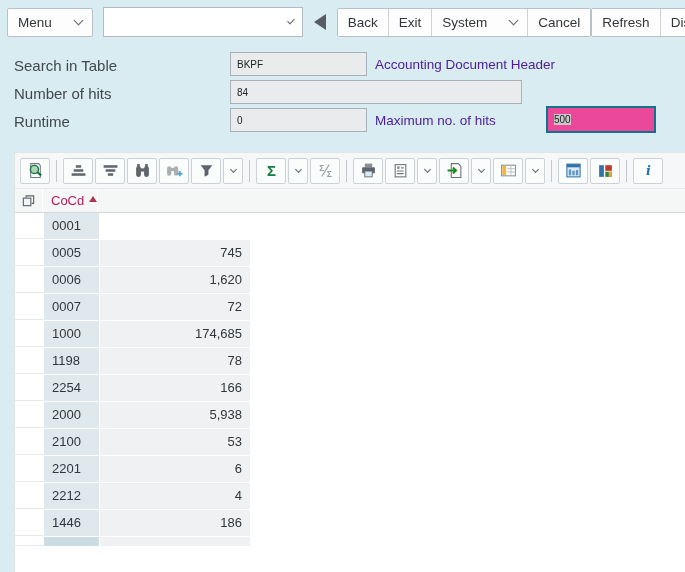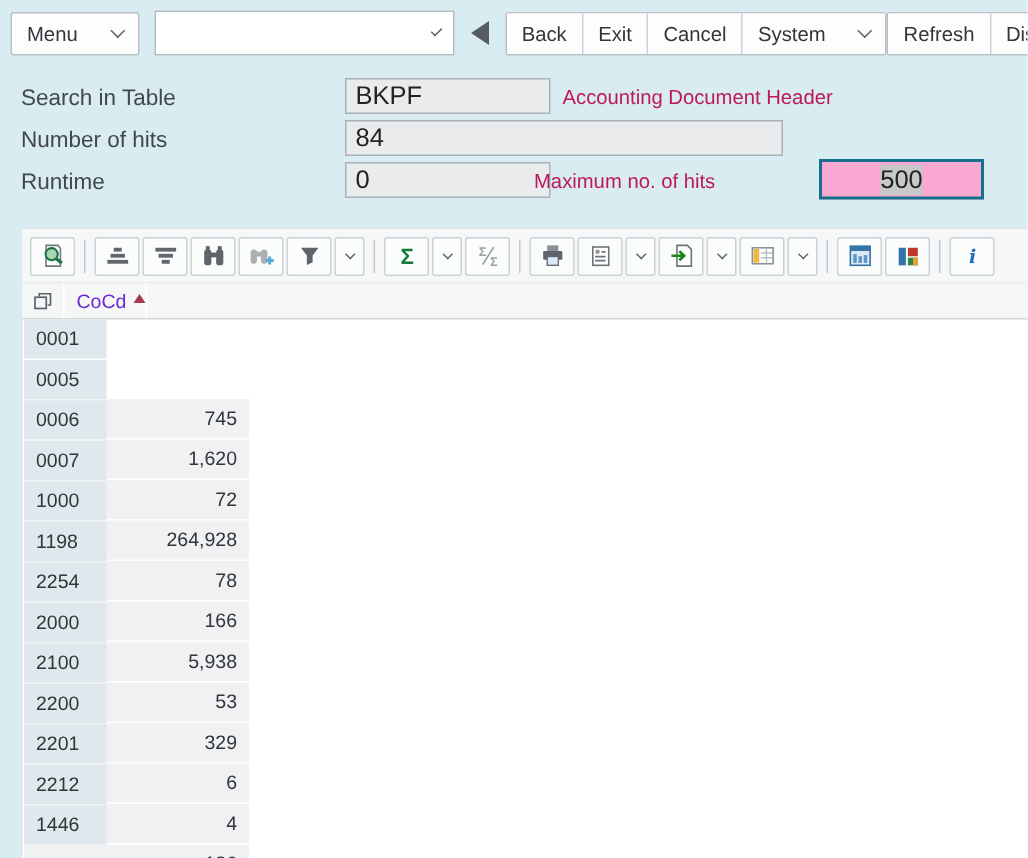--- a/index.html
+++ b/index.html
@@ -26,47 +26,47 @@
   .chev.sm { width: 5px; height: 5px; border-width: 1.3px; margin-top: -2px; }
   .combobox { margin-left: 10px; width: 200px; height: 30px; background: #fff;
     border: 1px solid #b2bac1; display: flex; align-items: center; padding: 0 9px; }
   .combobox input { flex: 1; border: none; outline: none; font: inherit; background: transparent; }
   .back-triangle { width: 0; height: 0; border-top: 8px solid transparent;
     border-bottom: 8px solid transparent; border-right: 12px solid #565c62;
     margin: 0 11px 0 11px; cursor: pointer; }
   .grp-right { margin-left: auto; margin-right: -2px; }
   
   .form-label { position: absolute; left: 14px; color: #41484e; font-size: 15px; }
-  .static-text { position: absolute; color: #be185d; font-size: 13.5px; }
+  .static-text { position: absolute; color: #4c1d95; font-size: 13.5px; }
   .field { position: absolute; height: 24px; background: #e9ebec; border: 1px solid #a9b1b8;
-    font-size: 17px; color: #222; padding: 0 6px; display: flex; align-items: center; }
-  .field.focused { background: #f9a8d4; border: 2px solid #15718b; justify-content: center; }
+    font-size: 10px; color: #222; padding: 0 6px; display: flex; align-items: center; }
+  .field.focused { background: #ec4899; border: 2px solid #15718b; }
   .sel-text { background: #c8c8c8; }
   
   .grid { position: absolute; left: 14px; top: 152px; right: 0; bottom: 0;
     background: #fff; border-top: 1px solid #e2e5e7; border-left: 1px solid #e2e5e7; }
   .alv-toolbar { height: 36px; background: #f6f7f8; display: flex; align-items: center;
     padding: 0 4px; border-bottom: 1px solid #e8eaec; overflow: hidden; }
   .tool-btn { flex: none; width: 30px; height: 26px; border: 1px solid #ccd1d5; border-radius: 2px;
     background: #fbfcfc; display: flex; align-items: center; justify-content: center;
     margin: 0 1px; cursor: pointer; }
   .tool-btn.drop { width: 20px; }
   .tool-btn svg { width: 17px; height: 17px; display: block; }
   .tool-sep { flex: none; width: 1px; height: 22px; background: #c3c8cc; margin: 0 5px; }
   .thead { display: flex; height: 24px; background: #f5f6f6; border-bottom: 1px solid #d4d8da;
-    font-size: 13px; color: #6d28d9; }
+    font-size: 13px; color: #be185d; }
   .h-cell { display: flex; align-items: center; }
   .h-sel { width: 28px; justify-content: center; border-right: 1px solid #fff; }
   .h-sel svg { width: 15px; height: 15px; }
   .h-cocd { width: 55px; padding-left: 8px; gap: 5px; border-right: 1px solid #fff; }
   .h-num { width: 150px; justify-content: flex-end; padding-right: 8px; border-right: 1px solid #e6e9ea; }
   .sort-asc { width: 0; height: 0; border-left: 4px solid transparent;
     border-right: 4px solid transparent; border-bottom: 6px solid #a8394f; margin-top: -4px; }
   .tbody { }
-  .trow { display: flex; height: 26px; margin-bottom: 1px; line-height: 26px; cursor: default; flex-direction: column; }
+  .trow { display: flex; height: 26px; margin-bottom: 1px; line-height: 26px; cursor: default; }
   .c-sel { width: 28px; background: #fff; box-shadow: inset 0 -1px 0 #e6e9ea; }
   .c-cocd { width: 55px; background: #dfe9ed; padding-left: 8px; margin-left: 1px; }
   .c-num { width: 150px; background: #f0f1f2; text-align: right; padding-right: 8px; margin-left: 1px; }
   .trow.partial { height: 9px; overflow: hidden; }
   .trow.partial .c-cocd { background: #ccdce3; }
 </style>
 </head>
 <body>
 
 <div class="top-toolbar">
@@ -75,25 +75,25 @@
     <span class="chev"></span>
   </div>
   <div class="combobox">
     <input value="" style="">
     <span class="chev"></span>
   </div>
   <div class="back-triangle"></div>
   <div class="btn-group">
     <div class="btn">Back</div>
     <div class="btn">Exit</div>
-    <div class="btn">Cancel</div>
     <div class="btn">
       <span>System</span>
       <span class="chev"></span>
     </div>
+    <div class="btn">Cancel</div>
   </div>
   <div class="btn-group grp-right">
     <div class="btn">Refresh</div>
     <div class="btn">Display Selection</div>
   </div>
 </div>
 
 <div>
   <span class="form-label" style="top:57px">Search in Table</span>
   <div class="field" style="left:230px; top:52px; width:137px;">
@@ -103,21 +103,21 @@
 
   <span class="form-label" style="top:85px">Number of hits</span>
   <div class="field" style="left:230px; top:80px; width:292px;">
     <span>84</span>
   </div>
 
   <span class="form-label" style="top:113px">Runtime</span>
   <div class="field" style="left:230px; top:108px; width:137px;">
     <span>0</span>
   </div>
-  <span class="static-text" style="left:356px; top:113px">Maximum no. of hits</span>
+  <span class="static-text" style="left:375px; top:113px">Maximum no. of hits</span>
   <div class="field focused" style="left:546px; top:106px; width:110px; height:27px;">
     <span class="sel-text">500</span>
   </div>
 </div>
 
 <div class="grid">
   <div class="alv-toolbar">
       <div class="tool-btn">
         <span>
           <svg viewBox="0 0 16 16">
@@ -305,46 +305,41 @@
         <div class="c-num">1,620</div>
       </div>
       <div class="trow">
         <div class="c-sel"></div>
         <div class="c-cocd">0007</div>
         <div class="c-num">72</div>
       </div>
       <div class="trow">
         <div class="c-sel"></div>
         <div class="c-cocd">1000</div>
-        <div class="c-num">264,928</div>
+        <div class="c-num">174,685</div>
       </div>
       <div class="trow">
         <div class="c-sel"></div>
         <div class="c-cocd">1198</div>
         <div class="c-num">78</div>
       </div>
       <div class="trow">
         <div class="c-sel"></div>
         <div class="c-cocd">2254</div>
         <div class="c-num">166</div>
       </div>
       <div class="trow">
         <div class="c-sel"></div>
         <div class="c-cocd">2000</div>
         <div class="c-num">5,938</div>
       </div>
       <div class="trow">
         <div class="c-sel"></div>
         <div class="c-cocd">2100</div>
         <div class="c-num">53</div>
-      </div>
-      <div class="trow">
-        <div class="c-sel"></div>
-        <div class="c-cocd">2200</div>
-        <div class="c-num">329</div>
       </div>
       <div class="trow">
         <div class="c-sel"></div>
         <div class="c-cocd">2201</div>
         <div class="c-num">6</div>
       </div>
       <div class="trow">
         <div class="c-sel"></div>
         <div class="c-cocd">2212</div>
         <div class="c-num">4</div>

